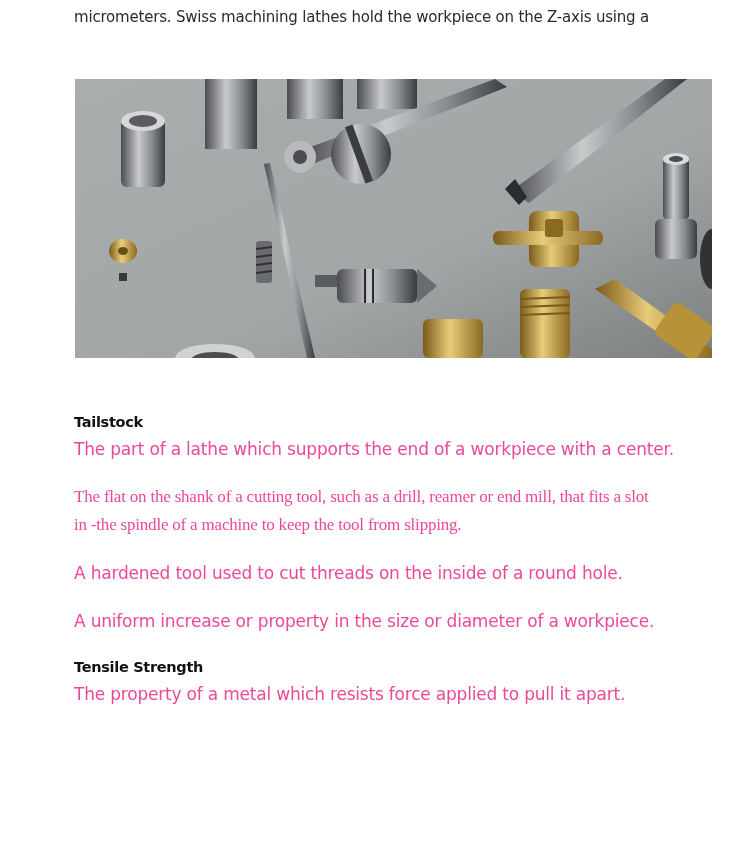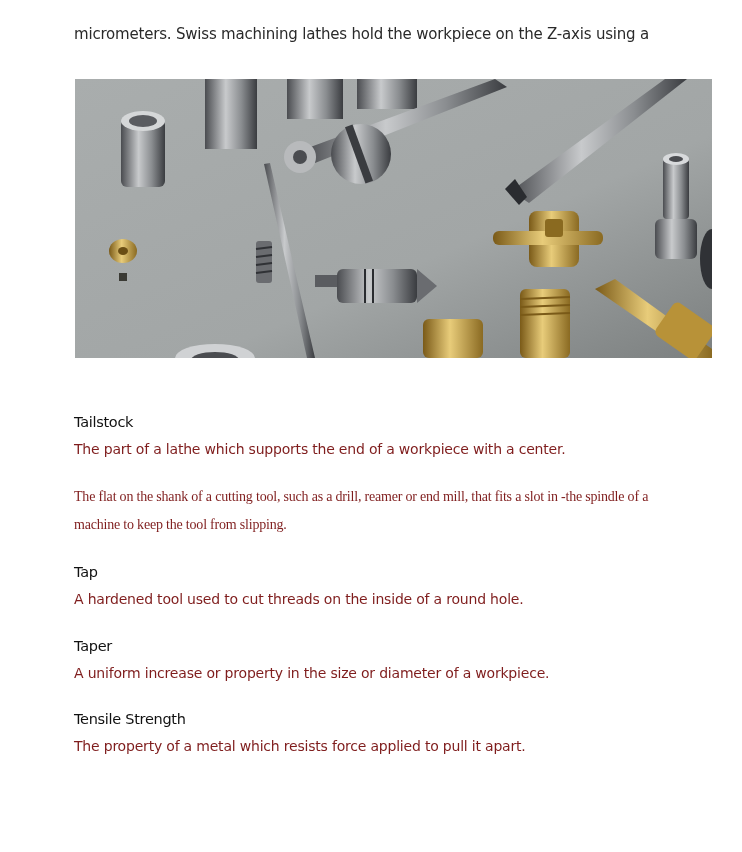--- a/index.html
+++ b/index.html
@@ -11,21 +11,21 @@
       width: 742px;
       height: 852px;
       position: relative;
       overflow: hidden;
       font-family: "DejaVu Sans", sans-serif;
       color: #222222;
     }
     .content {
       position: absolute;
       left: 74px;
-      top: 17px;
+      top: 0;
       width: 640px;
     }
     .para {
       font-size: 15px;
       line-height: 28px;
       margin: 2px 0 0 0;
       letter-spacing: -0.2px;
       color: #2a2a2a;
     }
     .figure {
@@ -42,29 +42,29 @@
       position: absolute;
       left: 74px;
       top: 409px;
       width: 640px;
     }
     .term {
       margin: 0 0 22px 0;
     }
     .term-title {
       font-size: 14.5px;
-      font-weight: normal;
+      font-weight: bold;
       line-height: 26px;
       color: #111111;
       letter-spacing: -0.3px;
     }
     .term-def {
-      font-size: 14px;
+      font-size: 17px;
       line-height: 28px;
-      color: #7f1d1d;
+      color: #ec4899;
       letter-spacing: -0.2px;
     }
   </style>
 </head>
 <body>
 
 <div class="content">
   <p class="para" style="margin-top:3px;">
     <span>micrometers. Swiss machining lathes hold the workpiece on the Z-axis using a</span><br>
   </p>
@@ -160,24 +160,22 @@
 
 <div class="glossary">
   <div class="term" style="margin-bottom:20px;">
     <div class="term-title">Tailstock</div>
     <div class="term-def">The part of a lathe which supports the end of a workpiece with a center.</div>
   </div>
   <div class="term" style="margin-bottom:20px;">
     <div class="term-def" style="width:585px;font-family:Liberation Serif, serif;">The flat on the shank of a cutting tool, such as a drill, reamer or end mill, that fits a slot in -the spindle of a machine to keep the tool from slipping.</div>
   </div>
   <div class="term" style="margin-bottom:20px;">
-    <div class="term-title">Tap</div>
     <div class="term-def">A hardened tool used to cut threads on the inside of a round hole.</div>
   </div>
   <div class="term" style="margin-bottom:19px;">
-    <div class="term-title">Taper</div>
     <div class="term-def">A uniform increase or property in the size or diameter of a workpiece.</div>
   </div>
   <div class="term">
     <div class="term-title">Tensile Strength</div>
     <div class="term-def">The property of a metal which resists force applied to pull it apart.</div>
   </div>
 </div>
 
 </body></html>

